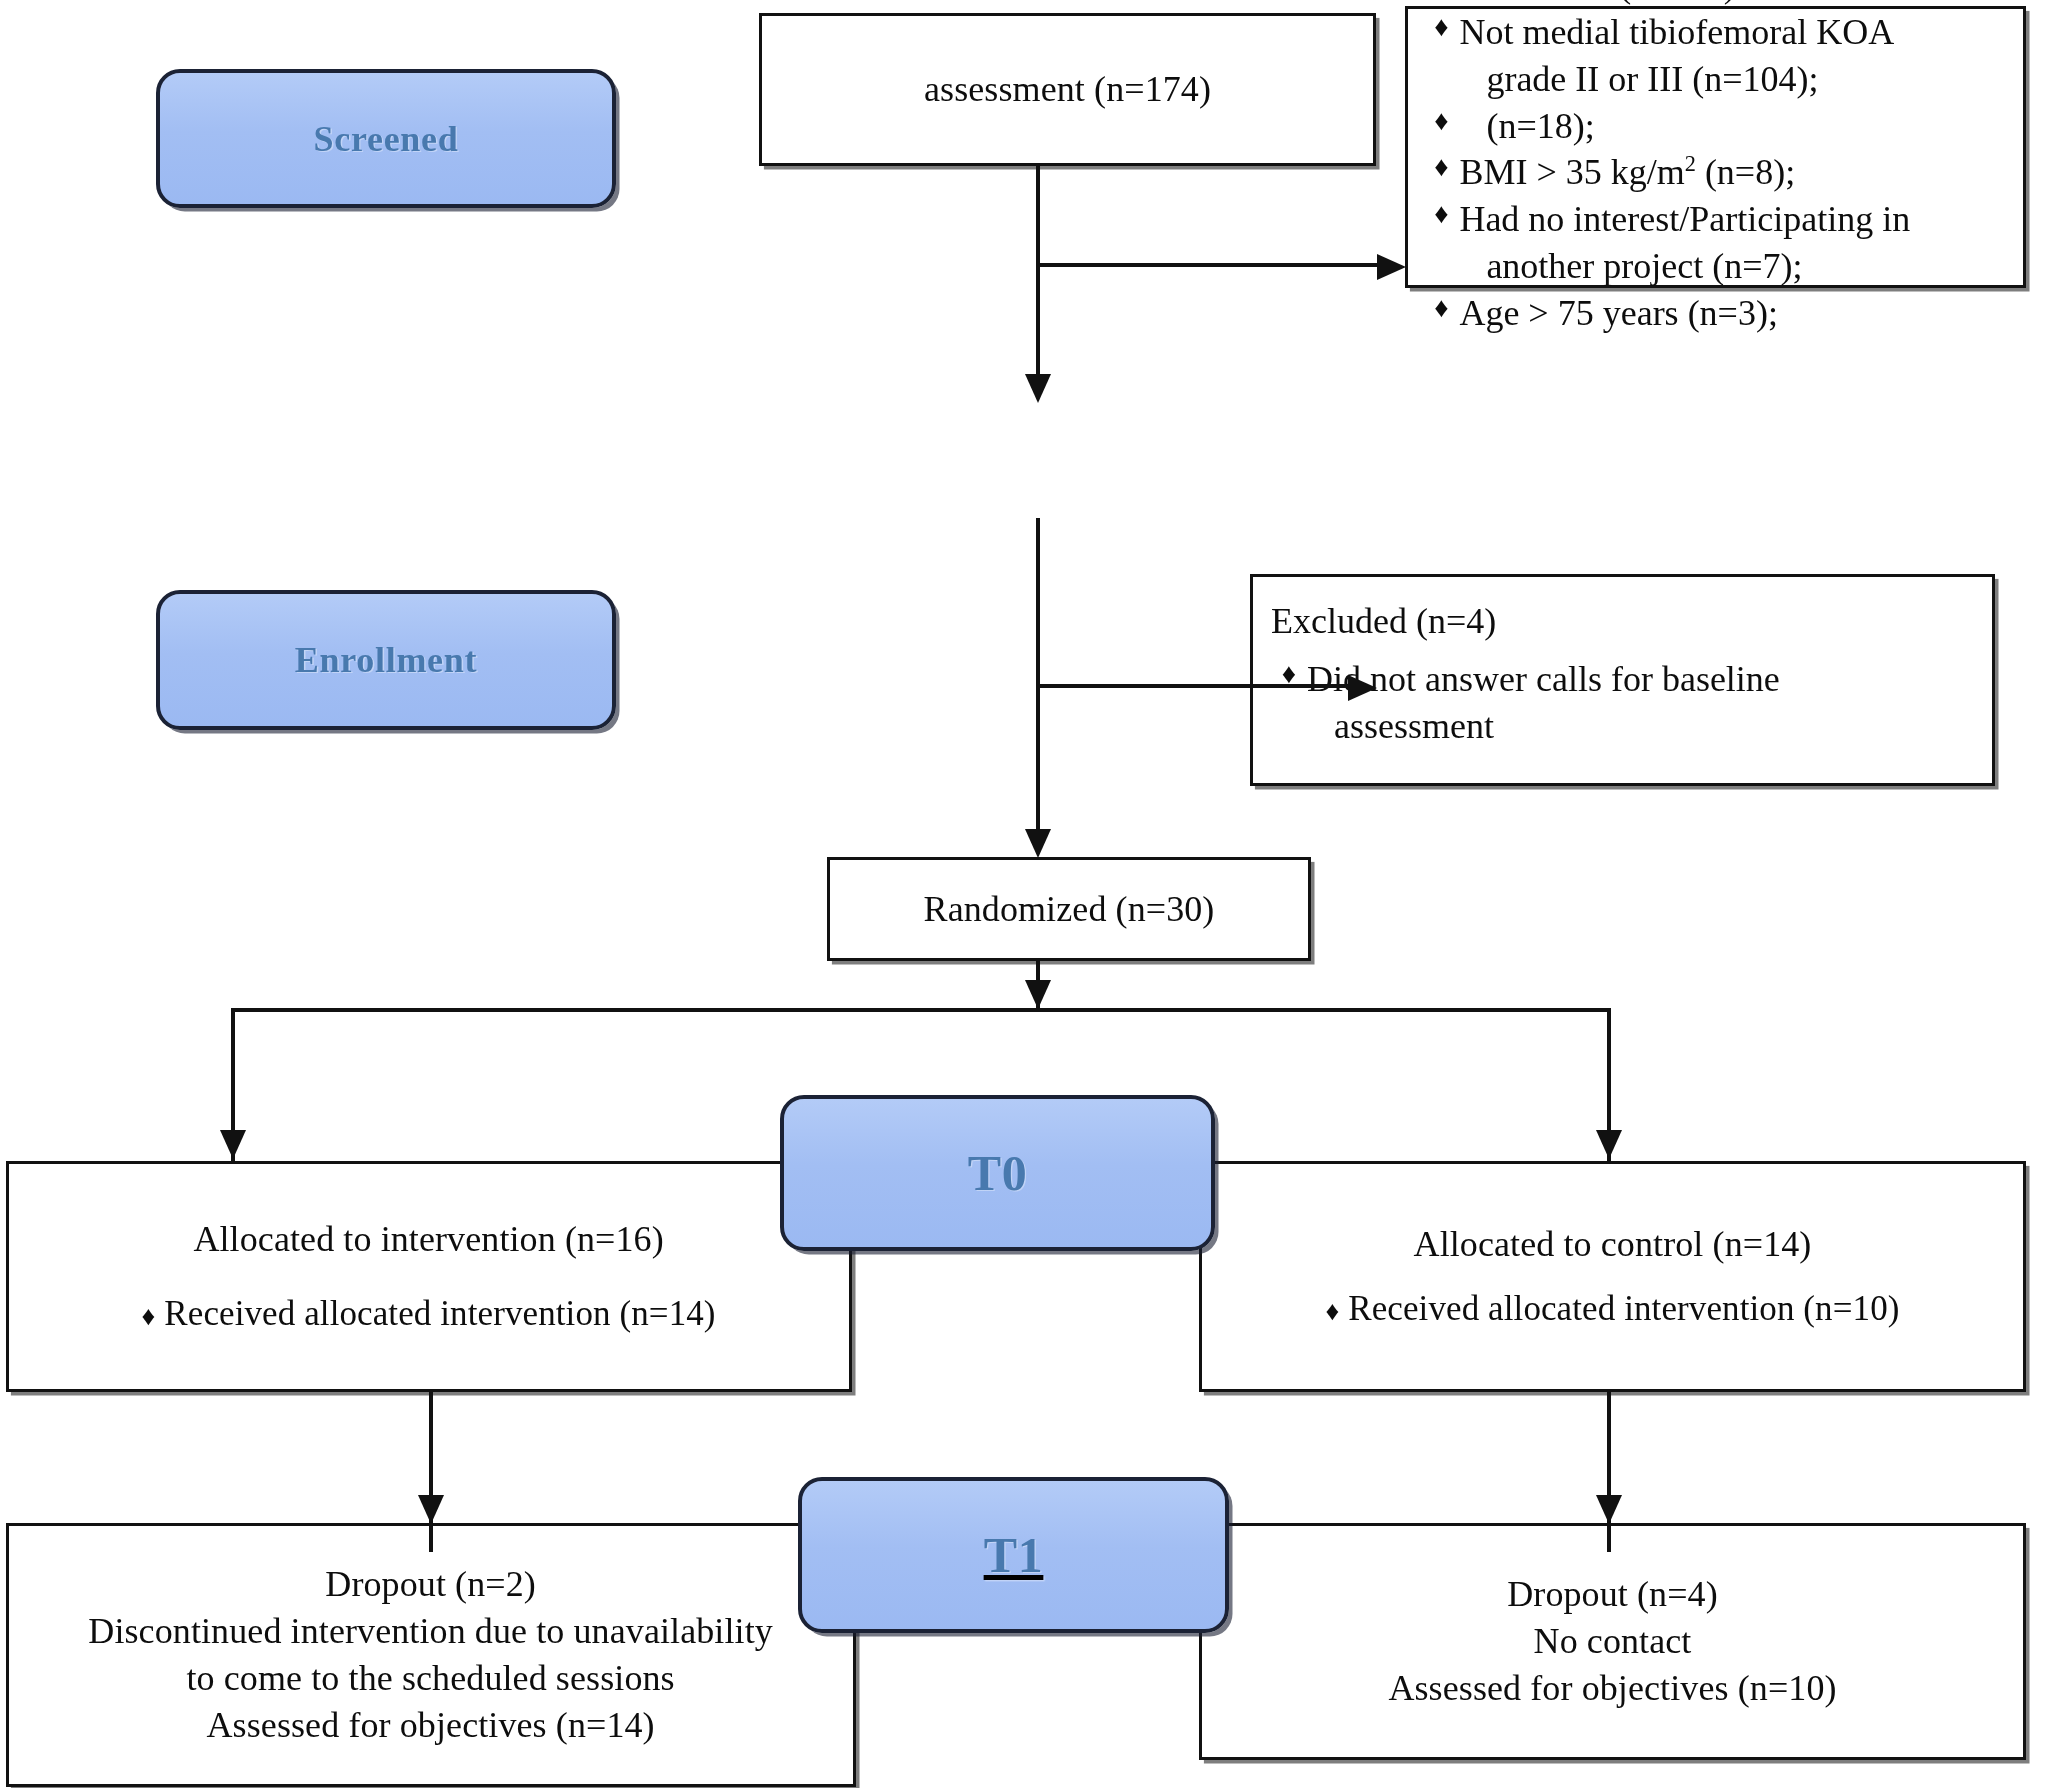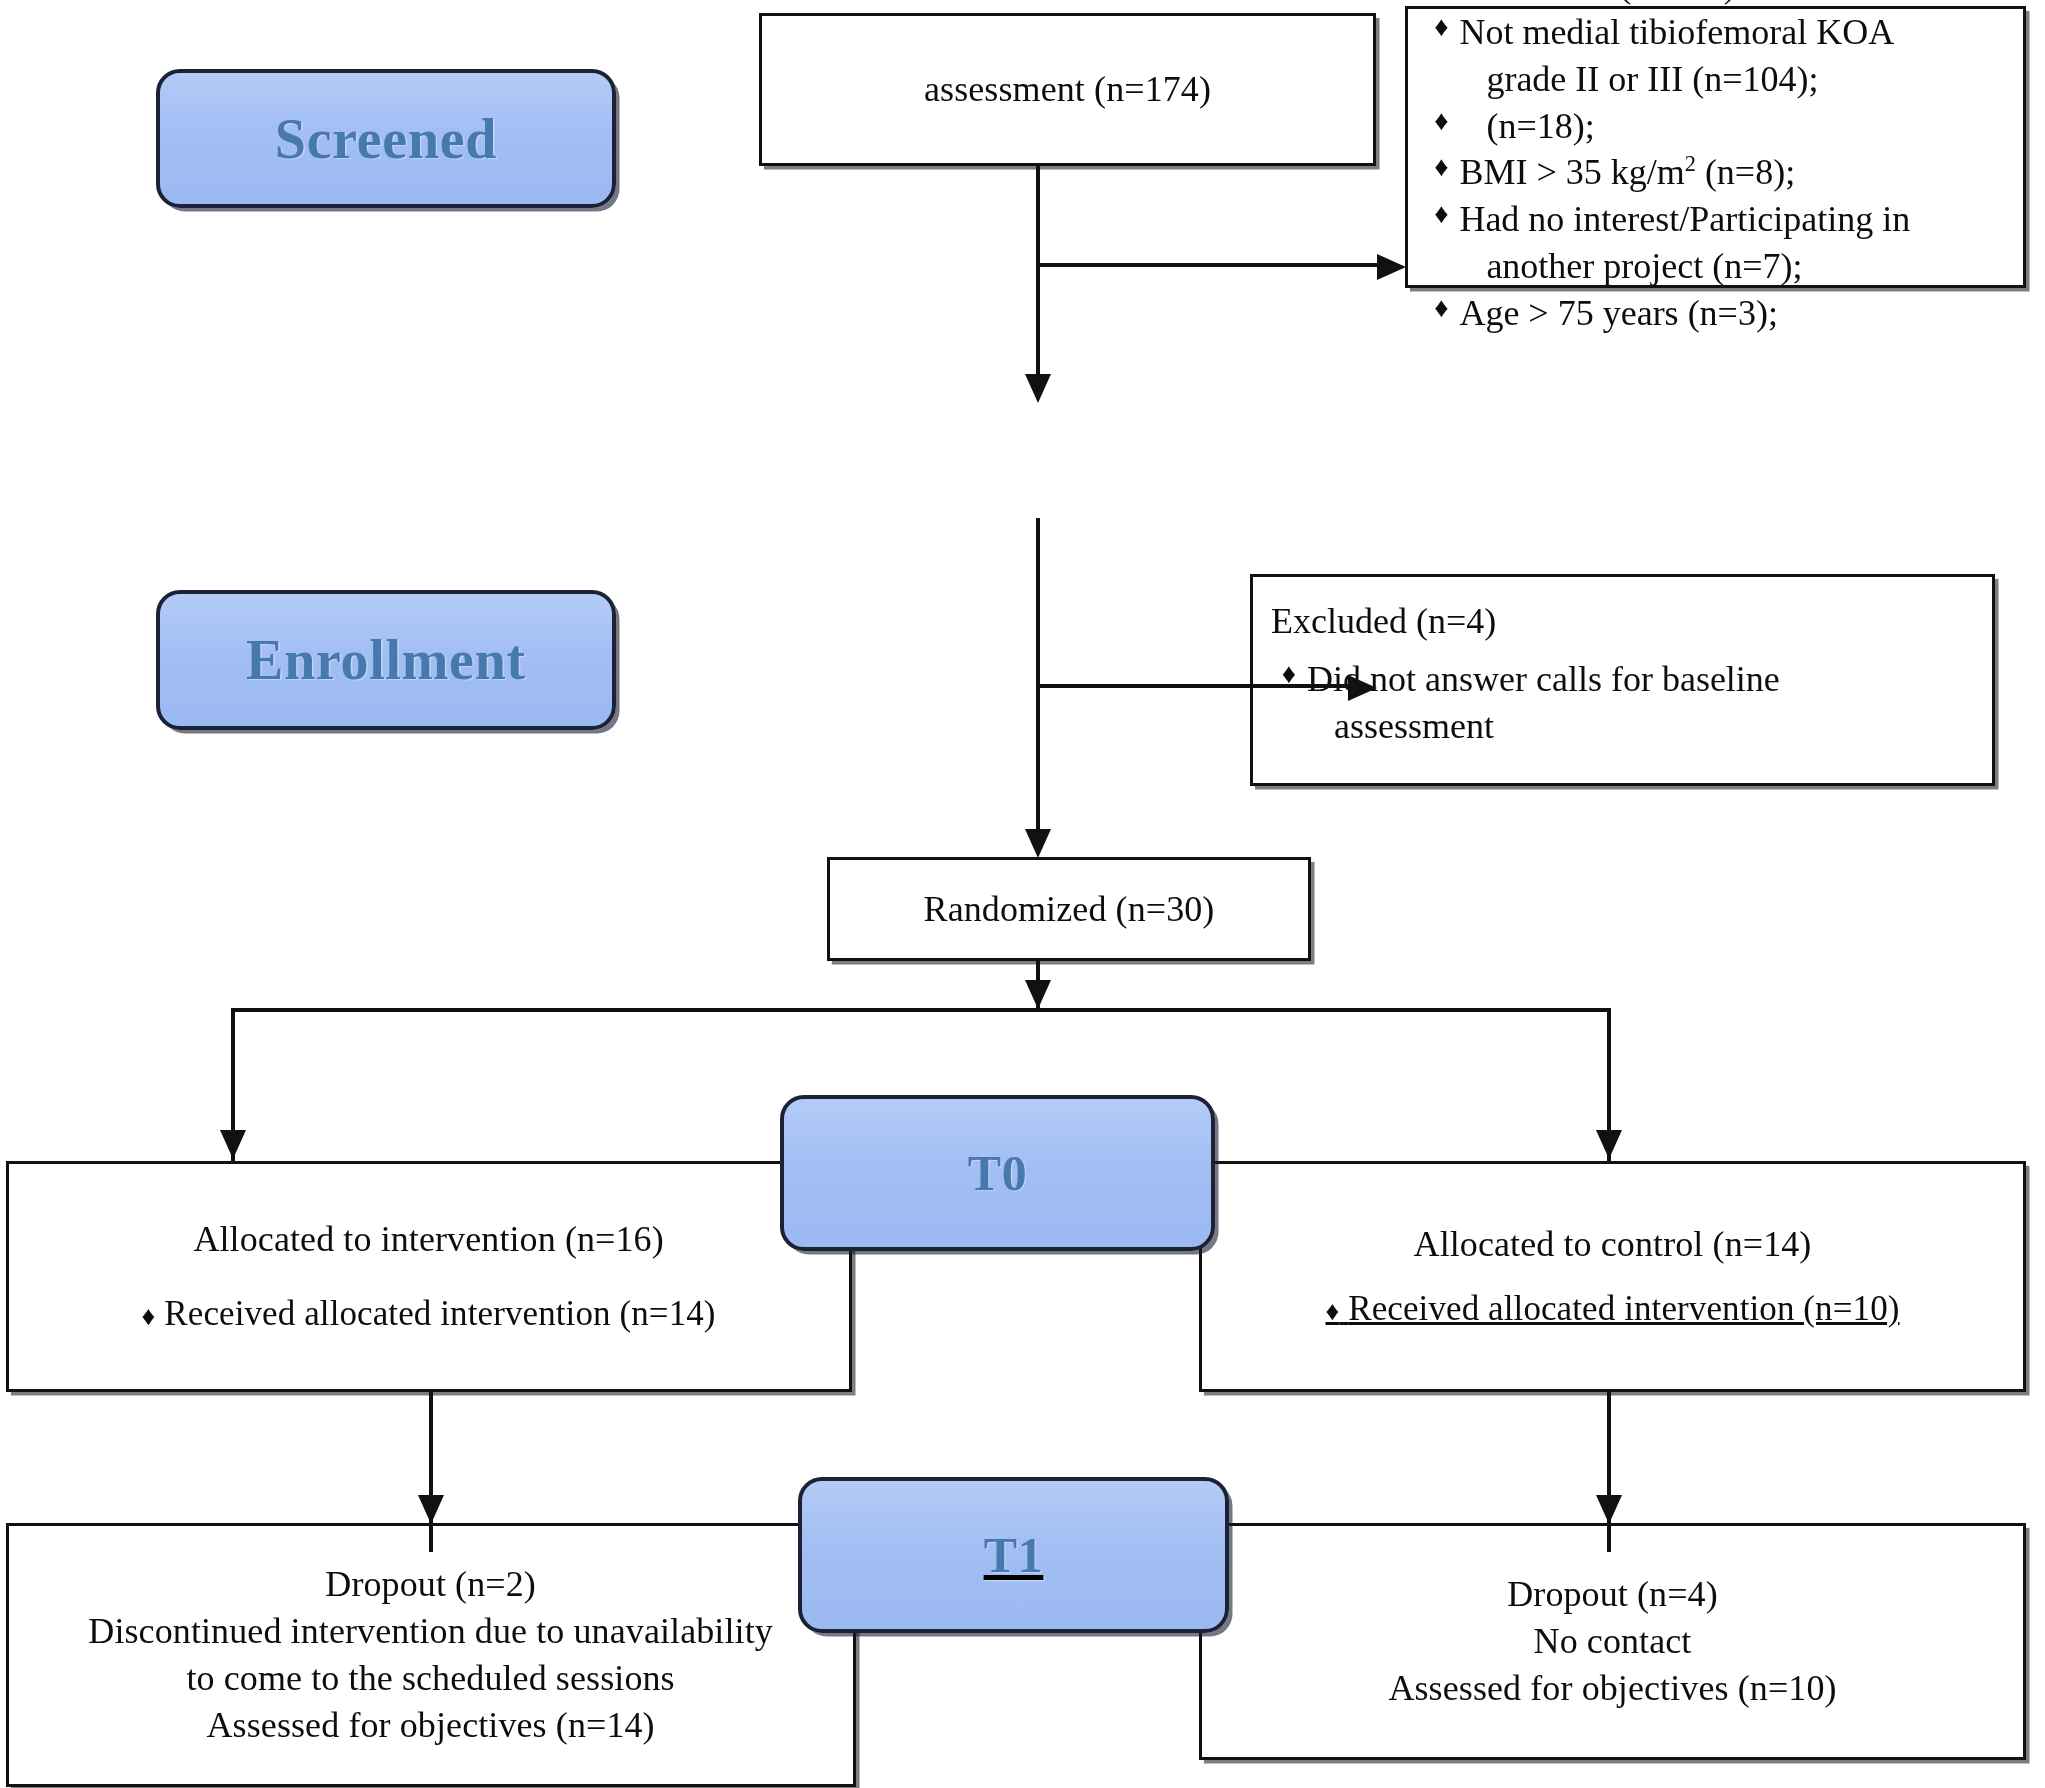--- a/index.html
+++ b/index.html
@@ -34,21 +34,21 @@
     border-radius:24px;
     background:linear-gradient(180deg,#b3cbf7 0%,#a2bef3 45%,#9bb9f2 100%);
     box-shadow:4.9px 4.9px 0 -1.4px rgba(25,30,50,0.6);
     display:flex;align-items:center;justify-content:center;
     box-sizing:border-box;
     z-index:40;
   }
   .pill span{
     color:#4879ae;
     font-weight:bold;
-    font-size:56px;
+    font-size:36px;
     letter-spacing:0.7px;
     text-shadow:1.4px 1.4px 0 rgba(255,255,255,0.35);
   }
   .pill.small span{font-size:50px;}
 
   
   .bullet-row{display:flex;align-items:flex-start;}
   .bullet-glyph{
     flex:0 0 auto;
     font-size:28px;
@@ -165,21 +165,21 @@
   <div class="box" style="left:5.6px;top:1161px;width:846px;height:231px;padding:0 15.4px;">
     <div class="line" style="margin-bottom:28px;">Allocated to intervention (n=16)</div>
     <div class="line" style="font-size:35px;">
       <span style="font-size:27px;">♦</span>
       <span>Received allocated intervention (n=14)</span>
     </div>
   </div>
 
   <div class="box" style="left:1199px;top:1161px;width:827px;height:231px;padding:0 15.4px;">
     <div class="line" style="margin-bottom:18px;">Allocated to control (n=14)</div>
-    <div class="line" style="font-size:35px;text-decoration:underline;">
+    <div class="line" style="font-size:35px;">
       <span style="font-size:27px;">♦</span>
       <span>Received allocated intervention (n=10)</span>
     </div>
   </div>
 
   <div class="box" style="left:5.6px;top:1523px;width:850px;height:264px;padding:0 6px;">
     <div class="line">Dropout (n=2)</div>
     <div class="line">Discontinued intervention due to unavailability</div>
     <div class="line">to come to the scheduled sessions</div>
     <div class="line">Assessed for objectives (n=14)</div>

